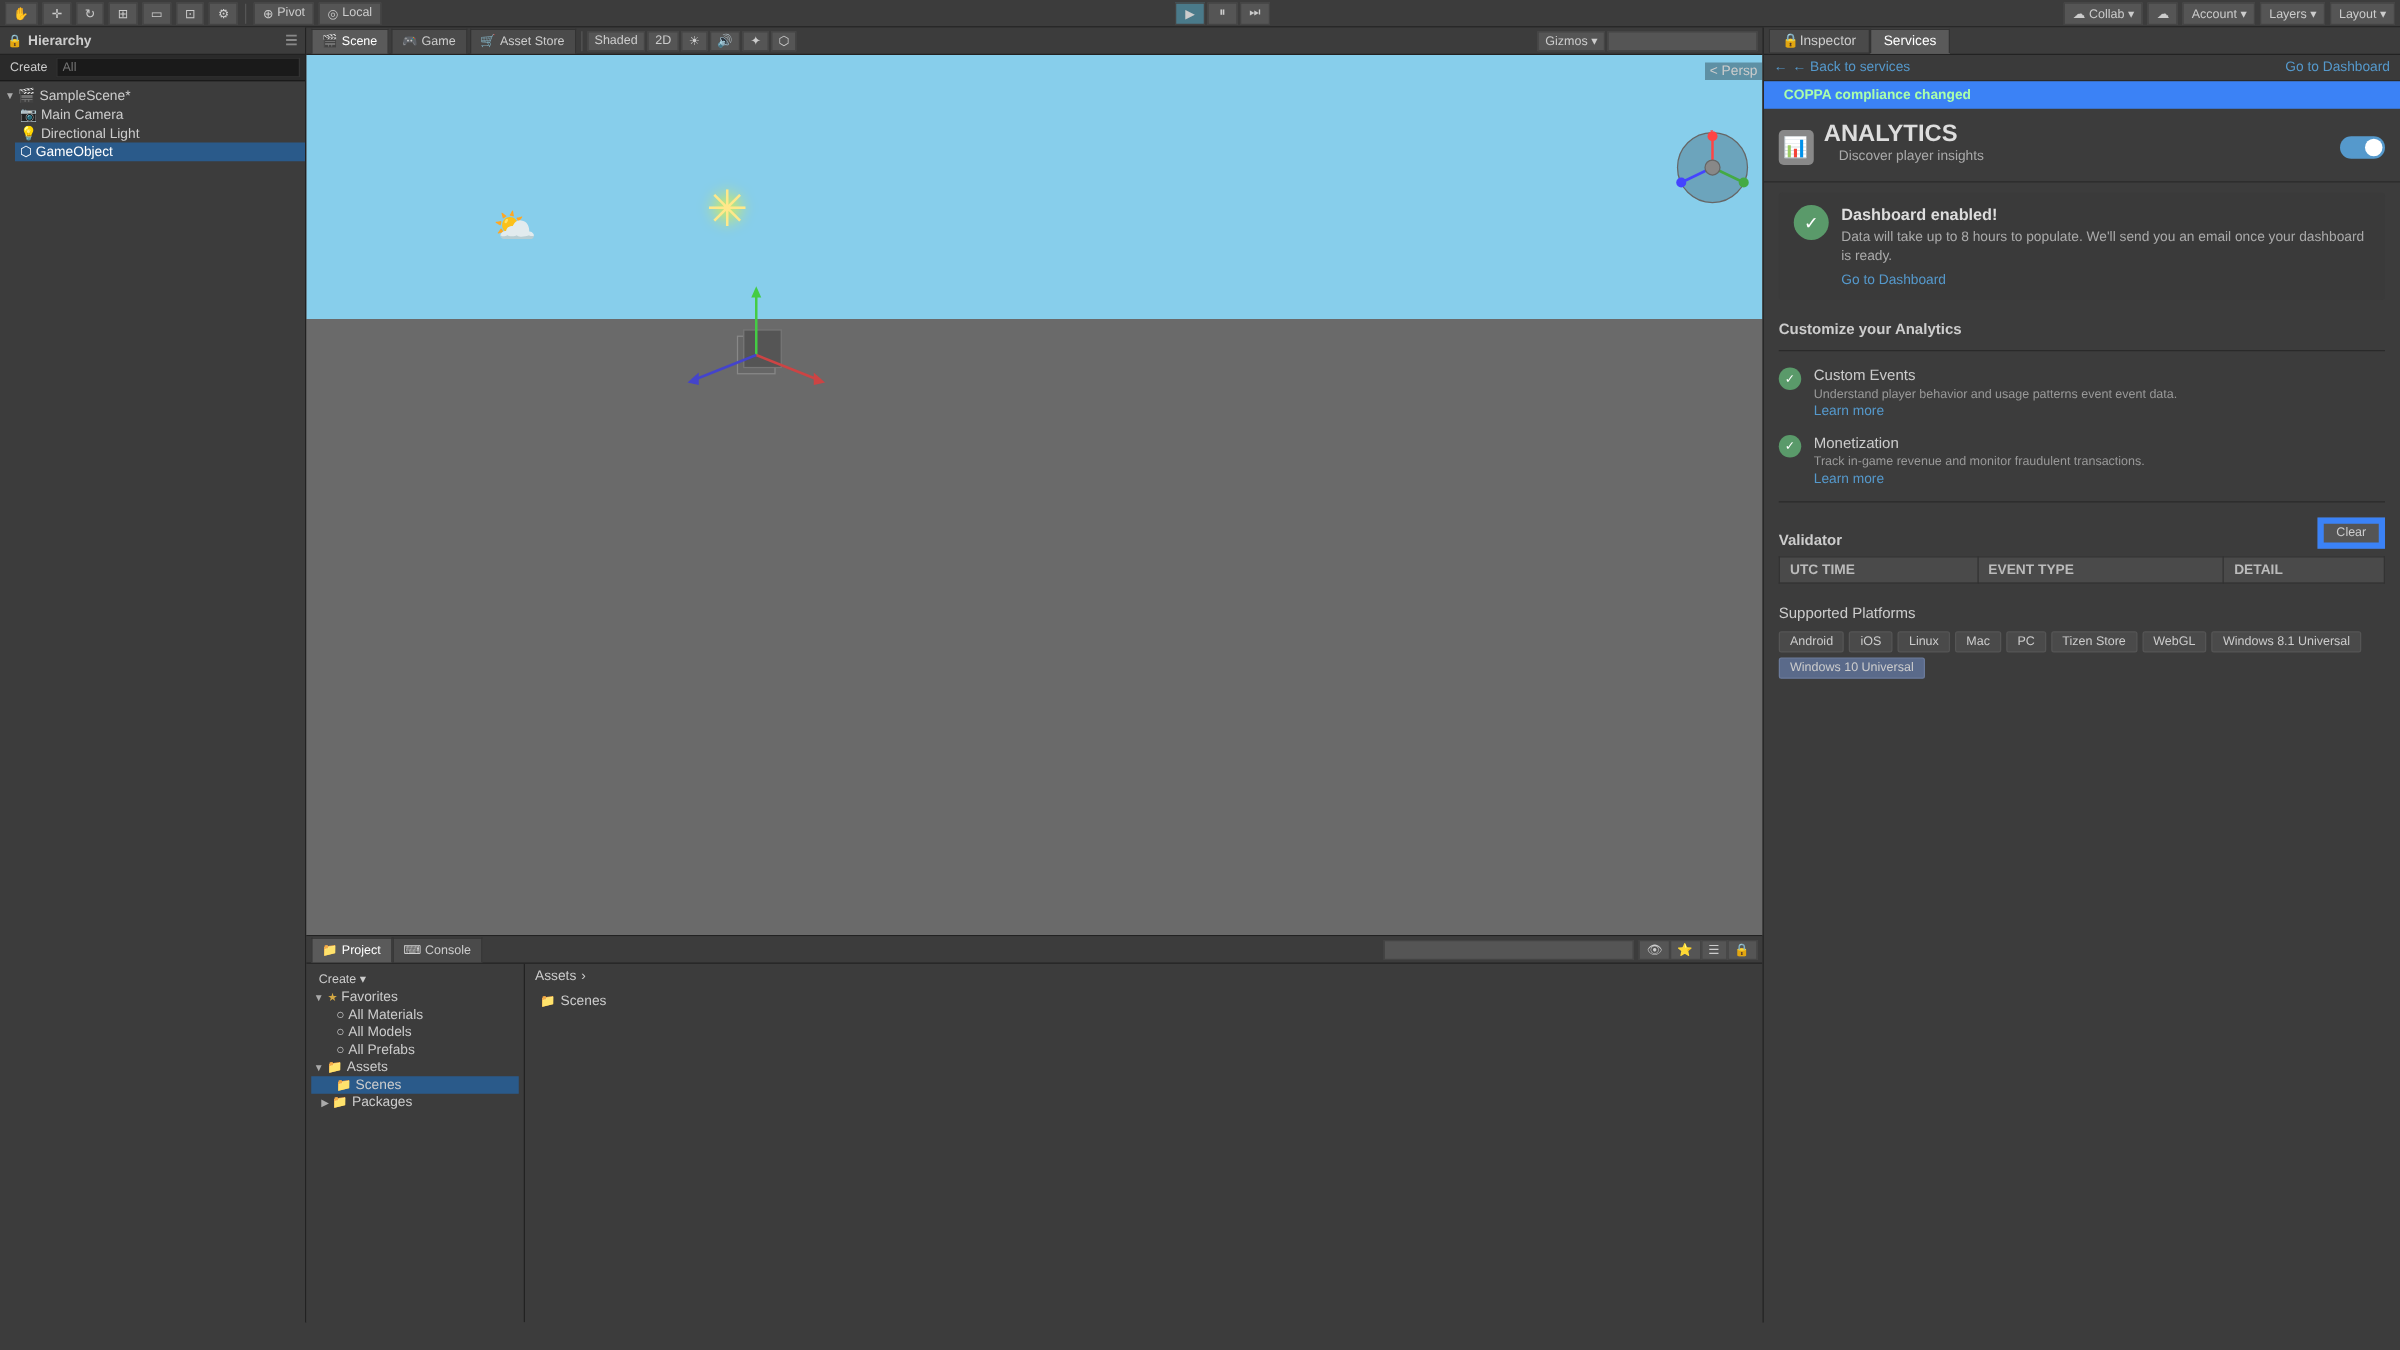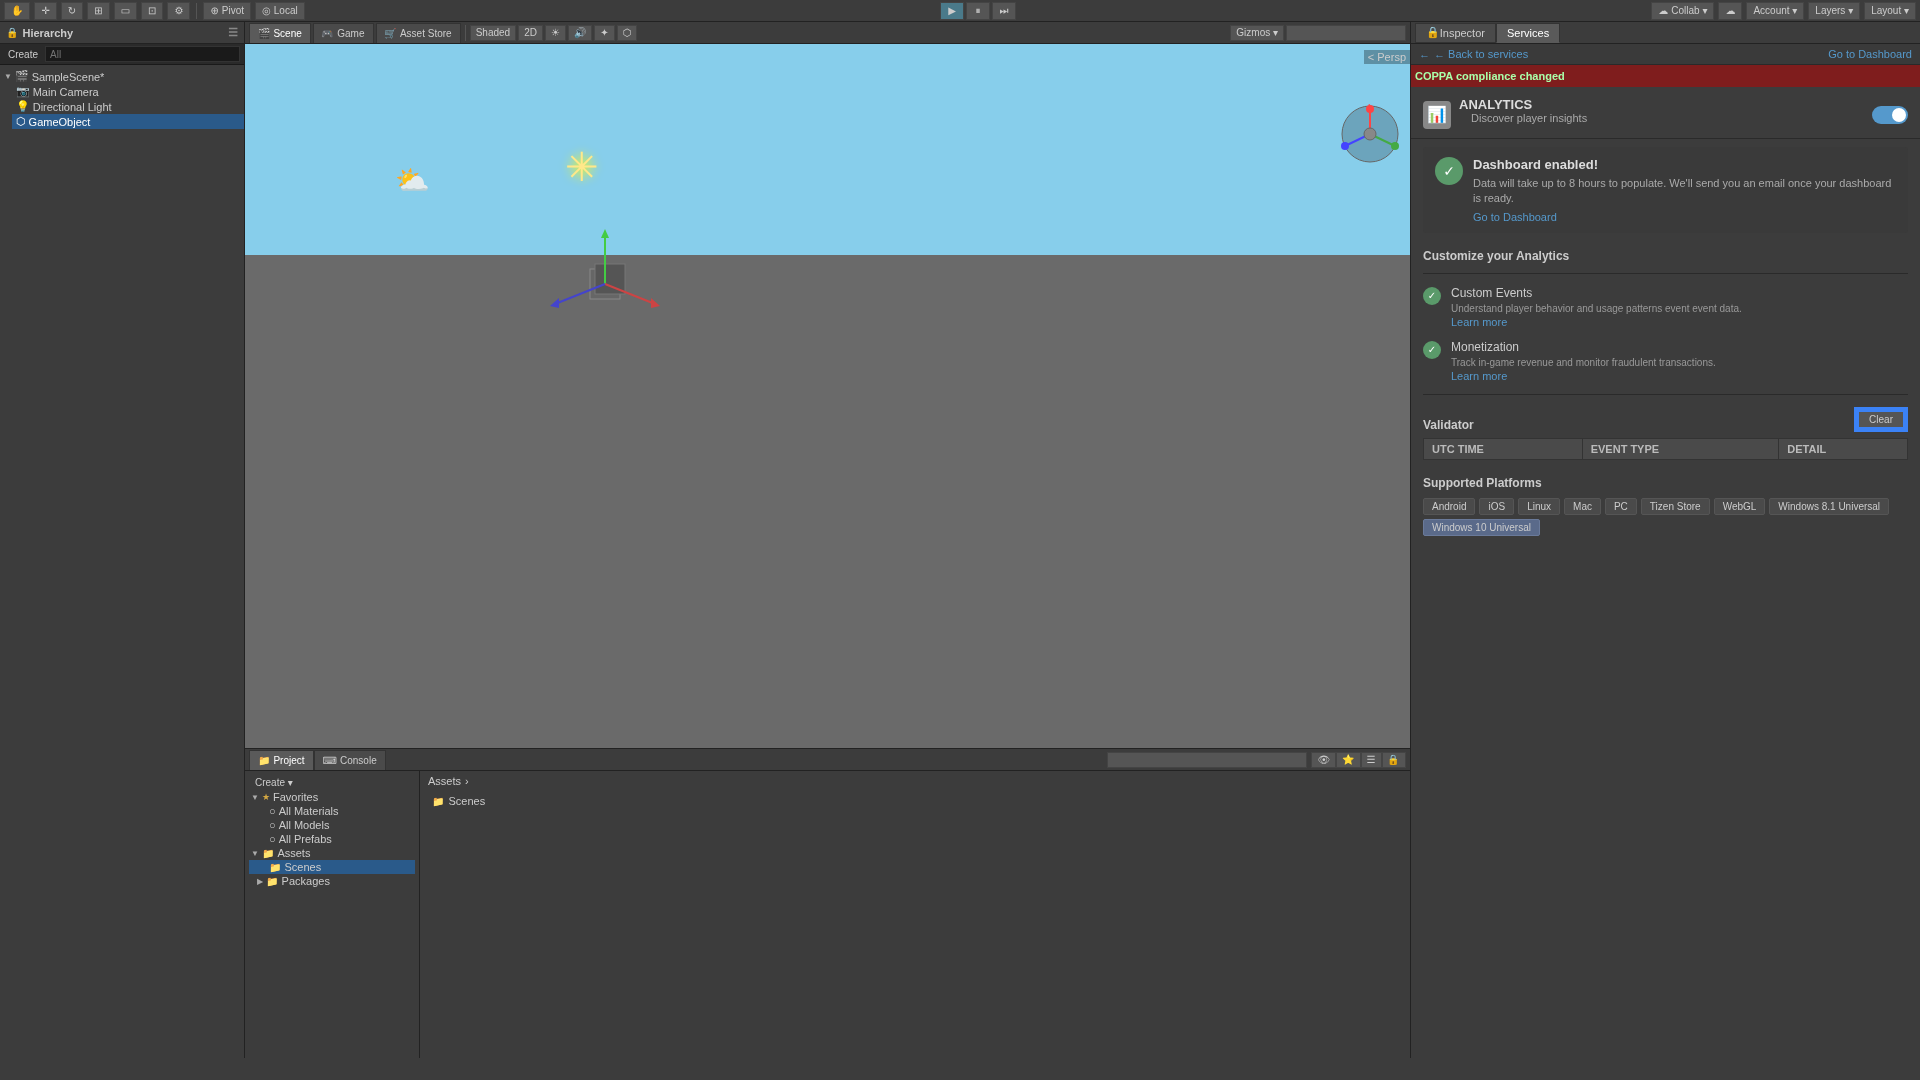--- a/index.html
+++ b/index.html
@@ -287,43 +287,43 @@
     .services-nav a { color: #5599cc; cursor: pointer; }
     .goto-dashboard-btn {
       margin-left: auto;
       background: none;
       border: none;
       color: #5599cc;
       font-size: 11px;
       cursor: pointer;
     }
     .coppa-banner {
-      background: #7f1d1d;
+      background: #3b82f6;
       color: #aaffaa;
-      padding: 5px 4px;
+      padding: 5px 16px;
       font-size: 11px;
       font-weight: bold;
     }
     .analytics-header {
       display: flex;
       align-items: center;
       gap: 8px;
       padding: 10px 12px 6px;
       border-bottom: 1px solid #2a2a2a;
     }
     .analytics-icon {
       width: 28px;
       height: 28px;
       background: #888;
       border-radius: 4px;
       display: flex; align-items: center; justify-content: center;
       font-size: 16px;
     }
     .analytics-title {
-      font-size: 13px;
+      font-size: 19px;
       font-weight: bold;
       color: #ddd;
       flex: 1;
     }
     .analytics-subtitle {
       font-size: 11px;
       color: #aaa;
       padding: 0 12px 8px;
     }
     .toggle-switch {
@@ -426,21 +426,21 @@
       background: #4a4a4a;
       color: #bbb;
       padding: 4px 8px;
       text-align: left;
       font-weight: bold;
       border: 1px solid #333;
     }
     .supported-platforms {
       padding: 10px 12px;
     }
-    .platforms-title { font-size: 12px; font-weight: bold; color: #ccc; margin-bottom: 8px; }
+    .platforms-title { font-size: 12px; font-weight: normal; color: #ccc; margin-bottom: 8px; }
     .platforms-list { display: flex; flex-wrap: wrap; gap: 4px; }
     .platform-badge {
       background: #4a4a4a;
       border: 1px solid #555;
       color: #ccc;
       font-size: 10px;
       padding: 2px 8px;
       border-radius: 2px;
     }
     .platform-badge.active { background: #5a6a8a; border-color: #6a7a9a; }

